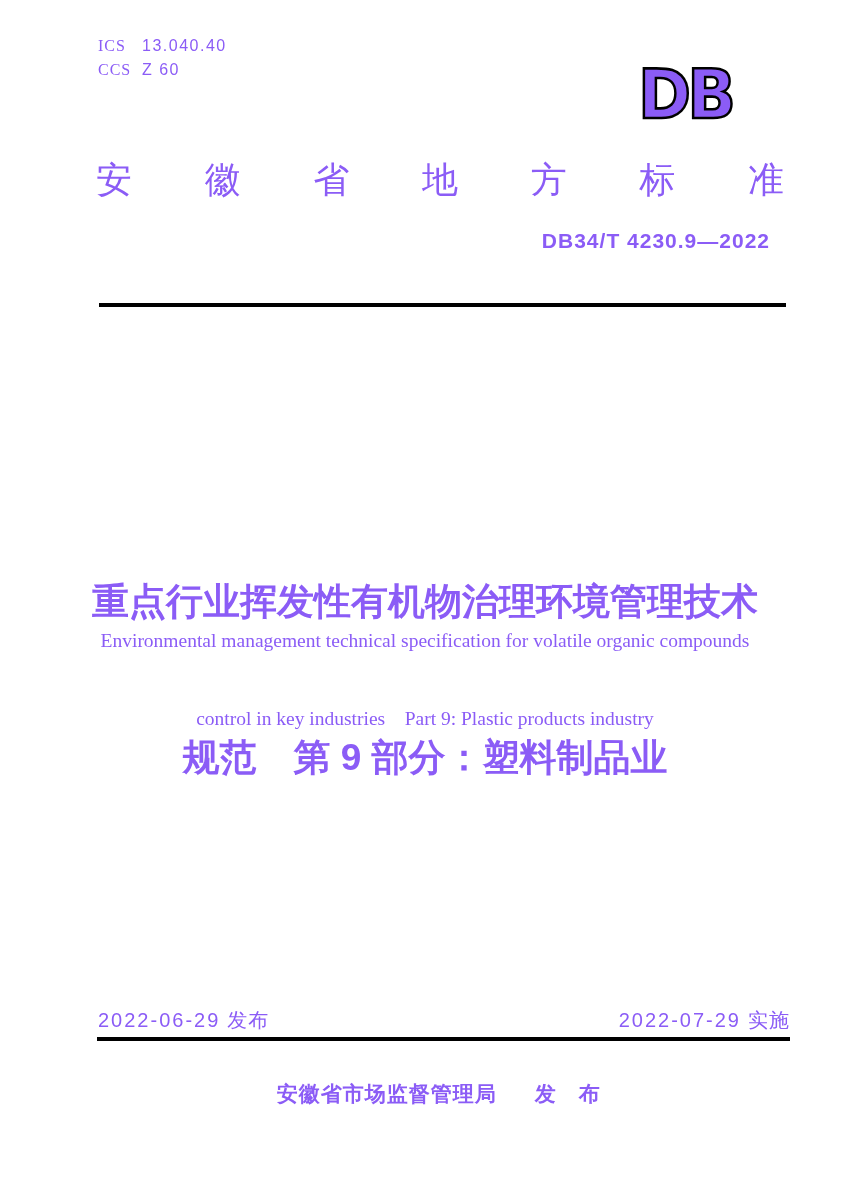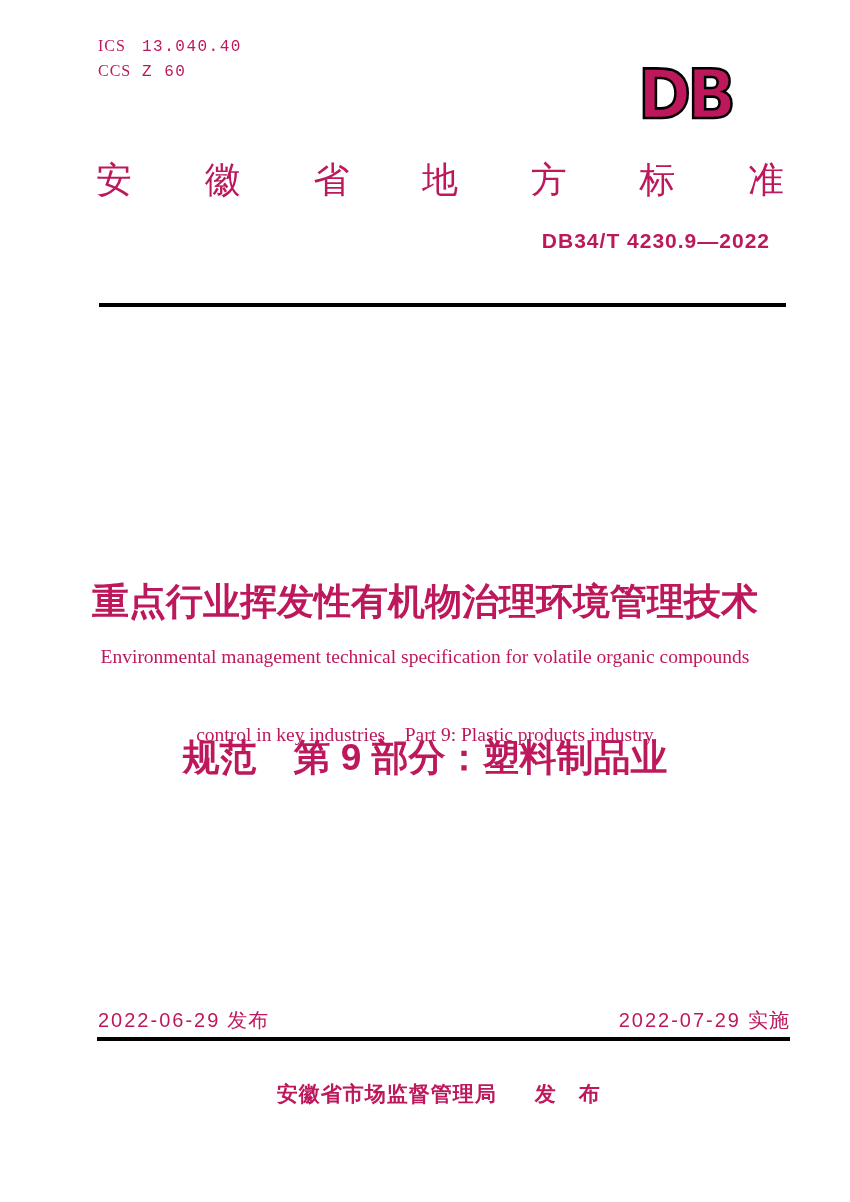--- a/index.html
+++ b/index.html
@@ -5,41 +5,41 @@
   html, body {
     margin: 0;
     padding: 0;
     background: #ffffff;
   }
   .page {
     position: relative;
     width: 850px;
     height: 1202px;
     background: #ffffff;
-    color: #be185d;
+    color: #8b5cf6;
     font-family: "Liberation Sans", sans-serif;
     overflow: hidden;
   }
 
   
   .class-block {
     position: absolute;
     left: 98px;
     top: 34px;
     font-size: 16px;
     line-height: 24px;
   }
   .class-row { display: flex; align-items: baseline; }
   .class-label {
     font-family: "Liberation Serif", serif;
     width: 44px;
     letter-spacing: 1px;
   }
   .class-value {
-    font-family: Liberation Mono, monospace;
+    font-family: Liberation Sans, sans-serif;
     letter-spacing: 1.5px;
   }
 
   
   .logo {
     position: absolute;
     top: 64px;
     right: 118px;
     display: flex;
     align-items: flex-start;
@@ -106,21 +106,21 @@
     font-size: 37px;
     font-weight: bold;
     line-height: 52px;
     white-space: pre-wrap;
   }
 
   
   .title-en {
     position: absolute;
     left: 0;
-    top: 592px;
+    top: 576px;
     width: 100%;
     text-align: center;
     font-family: "Liberation Serif", serif;
     font-size: 19.5px;
     line-height: 26px;
     white-space: pre-wrap;
   }
 
   
   .footer-dates {

